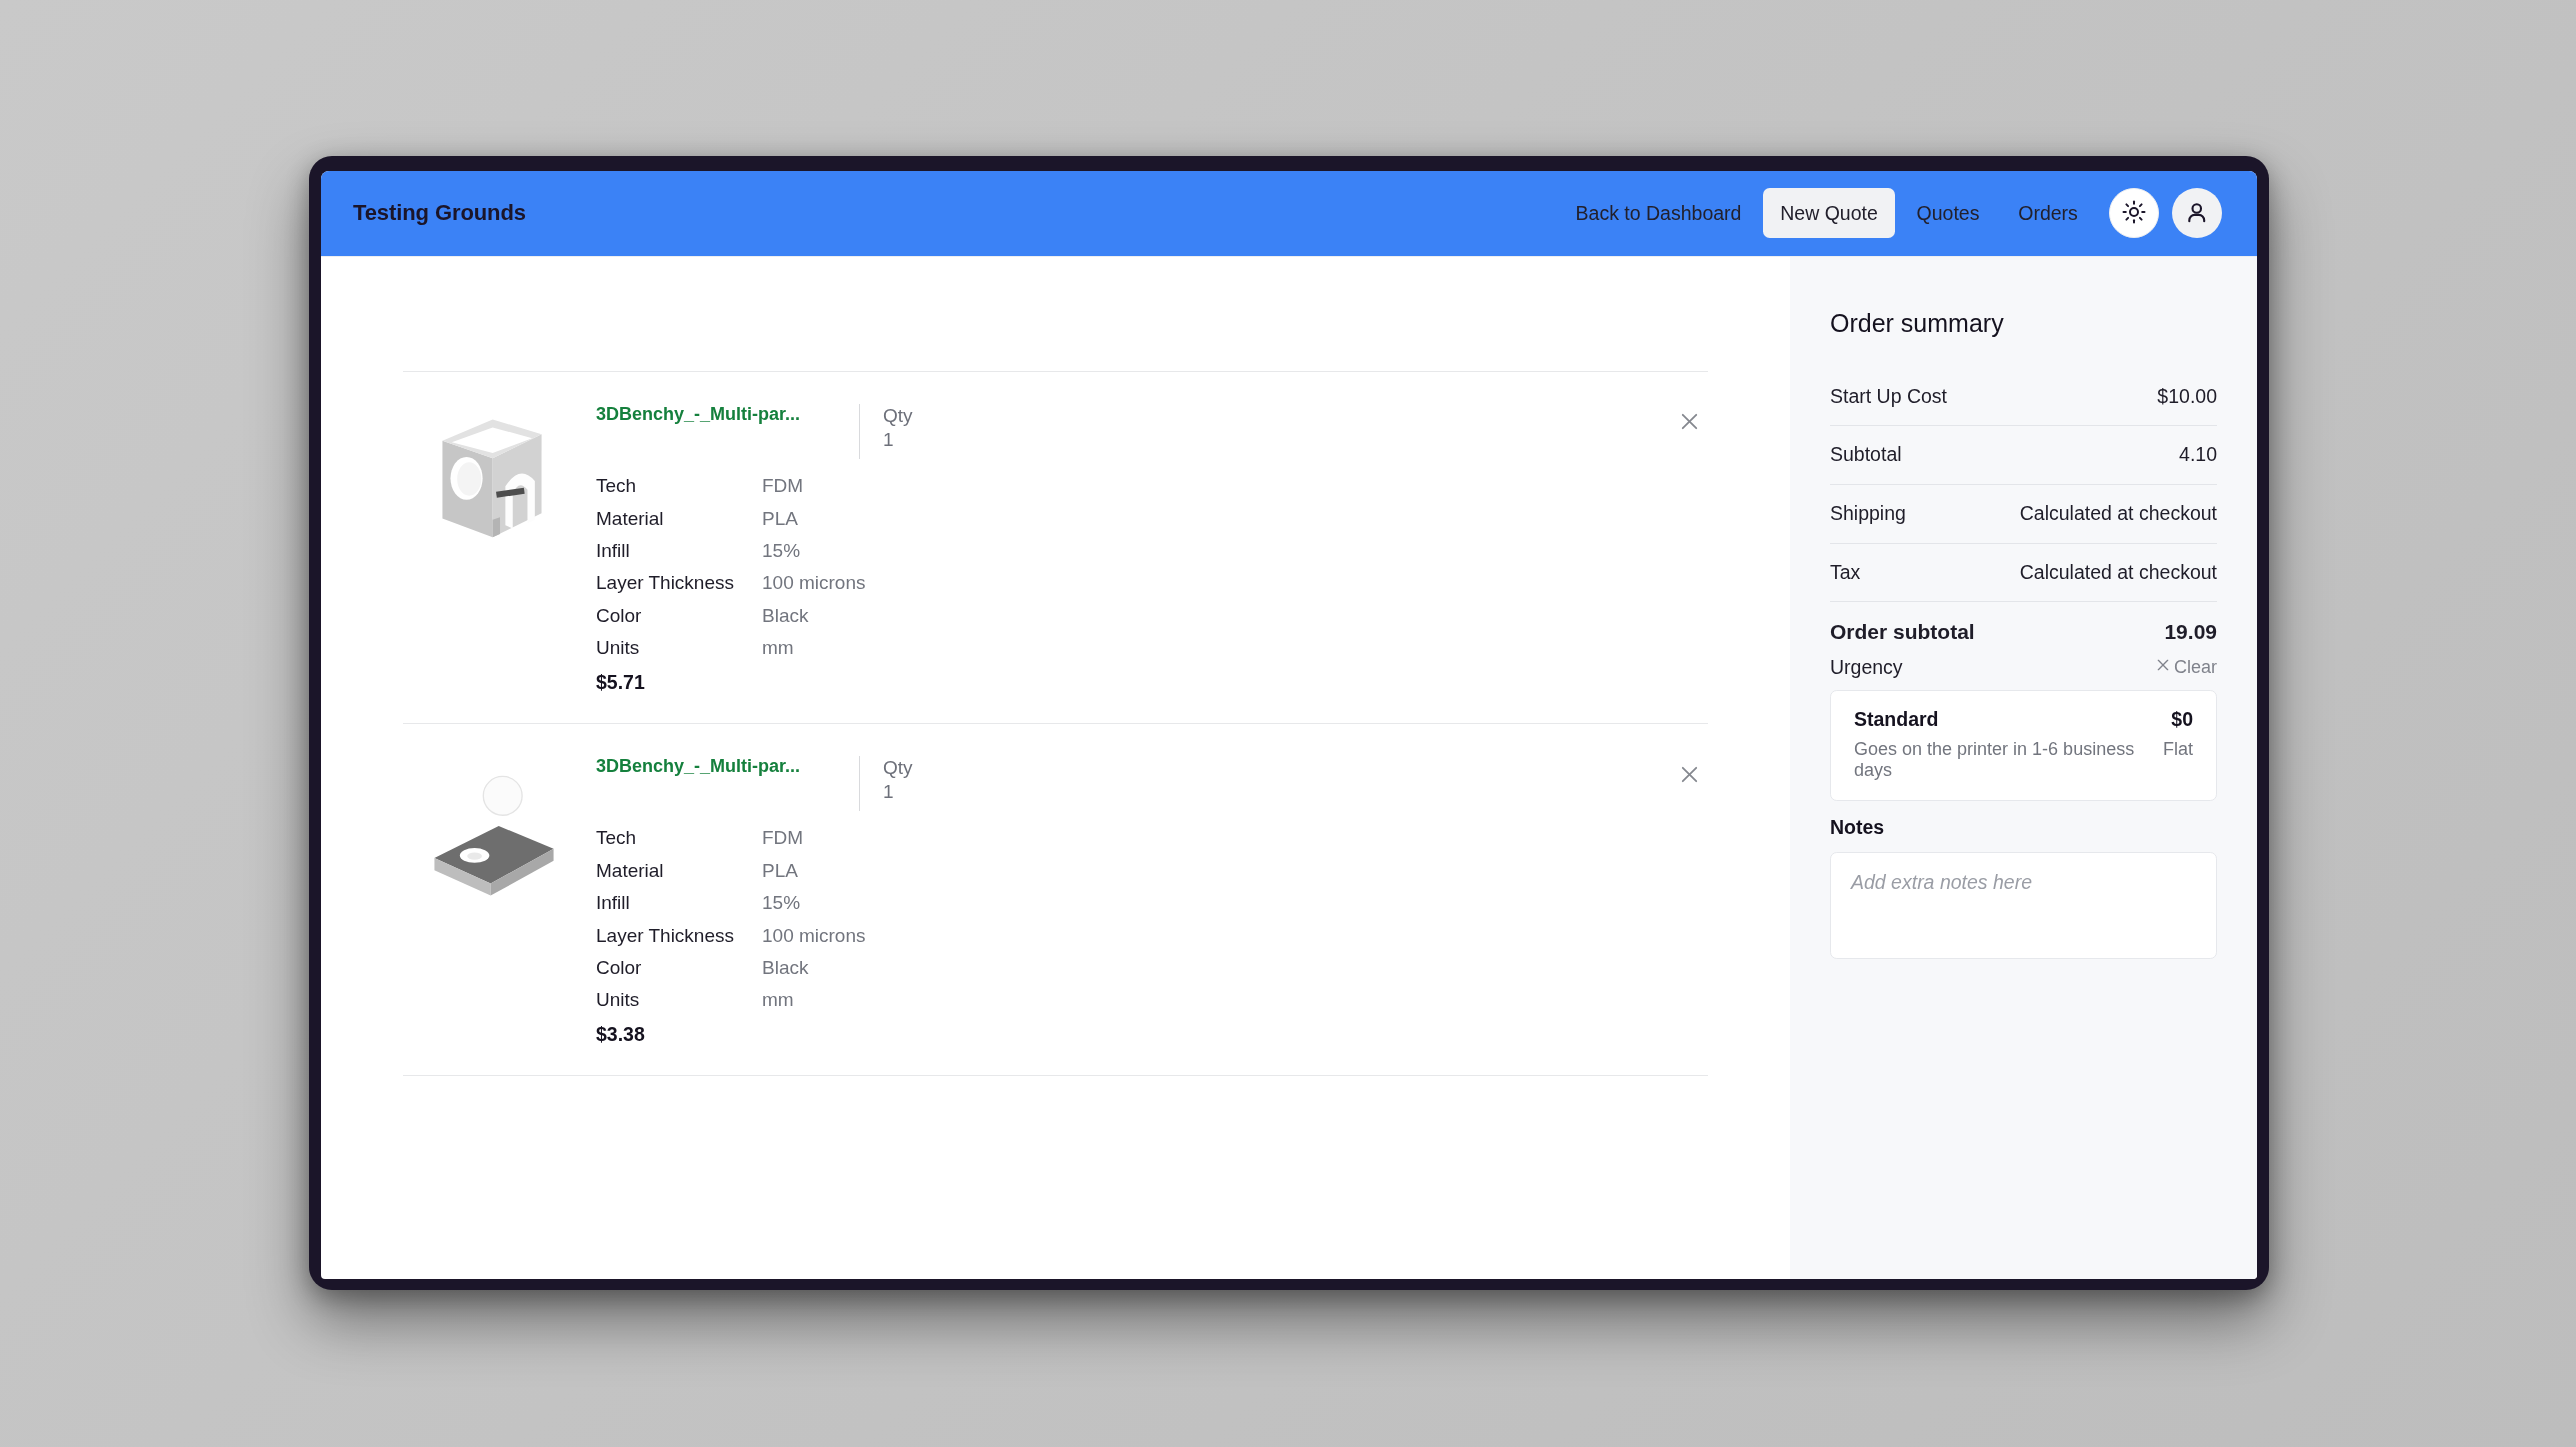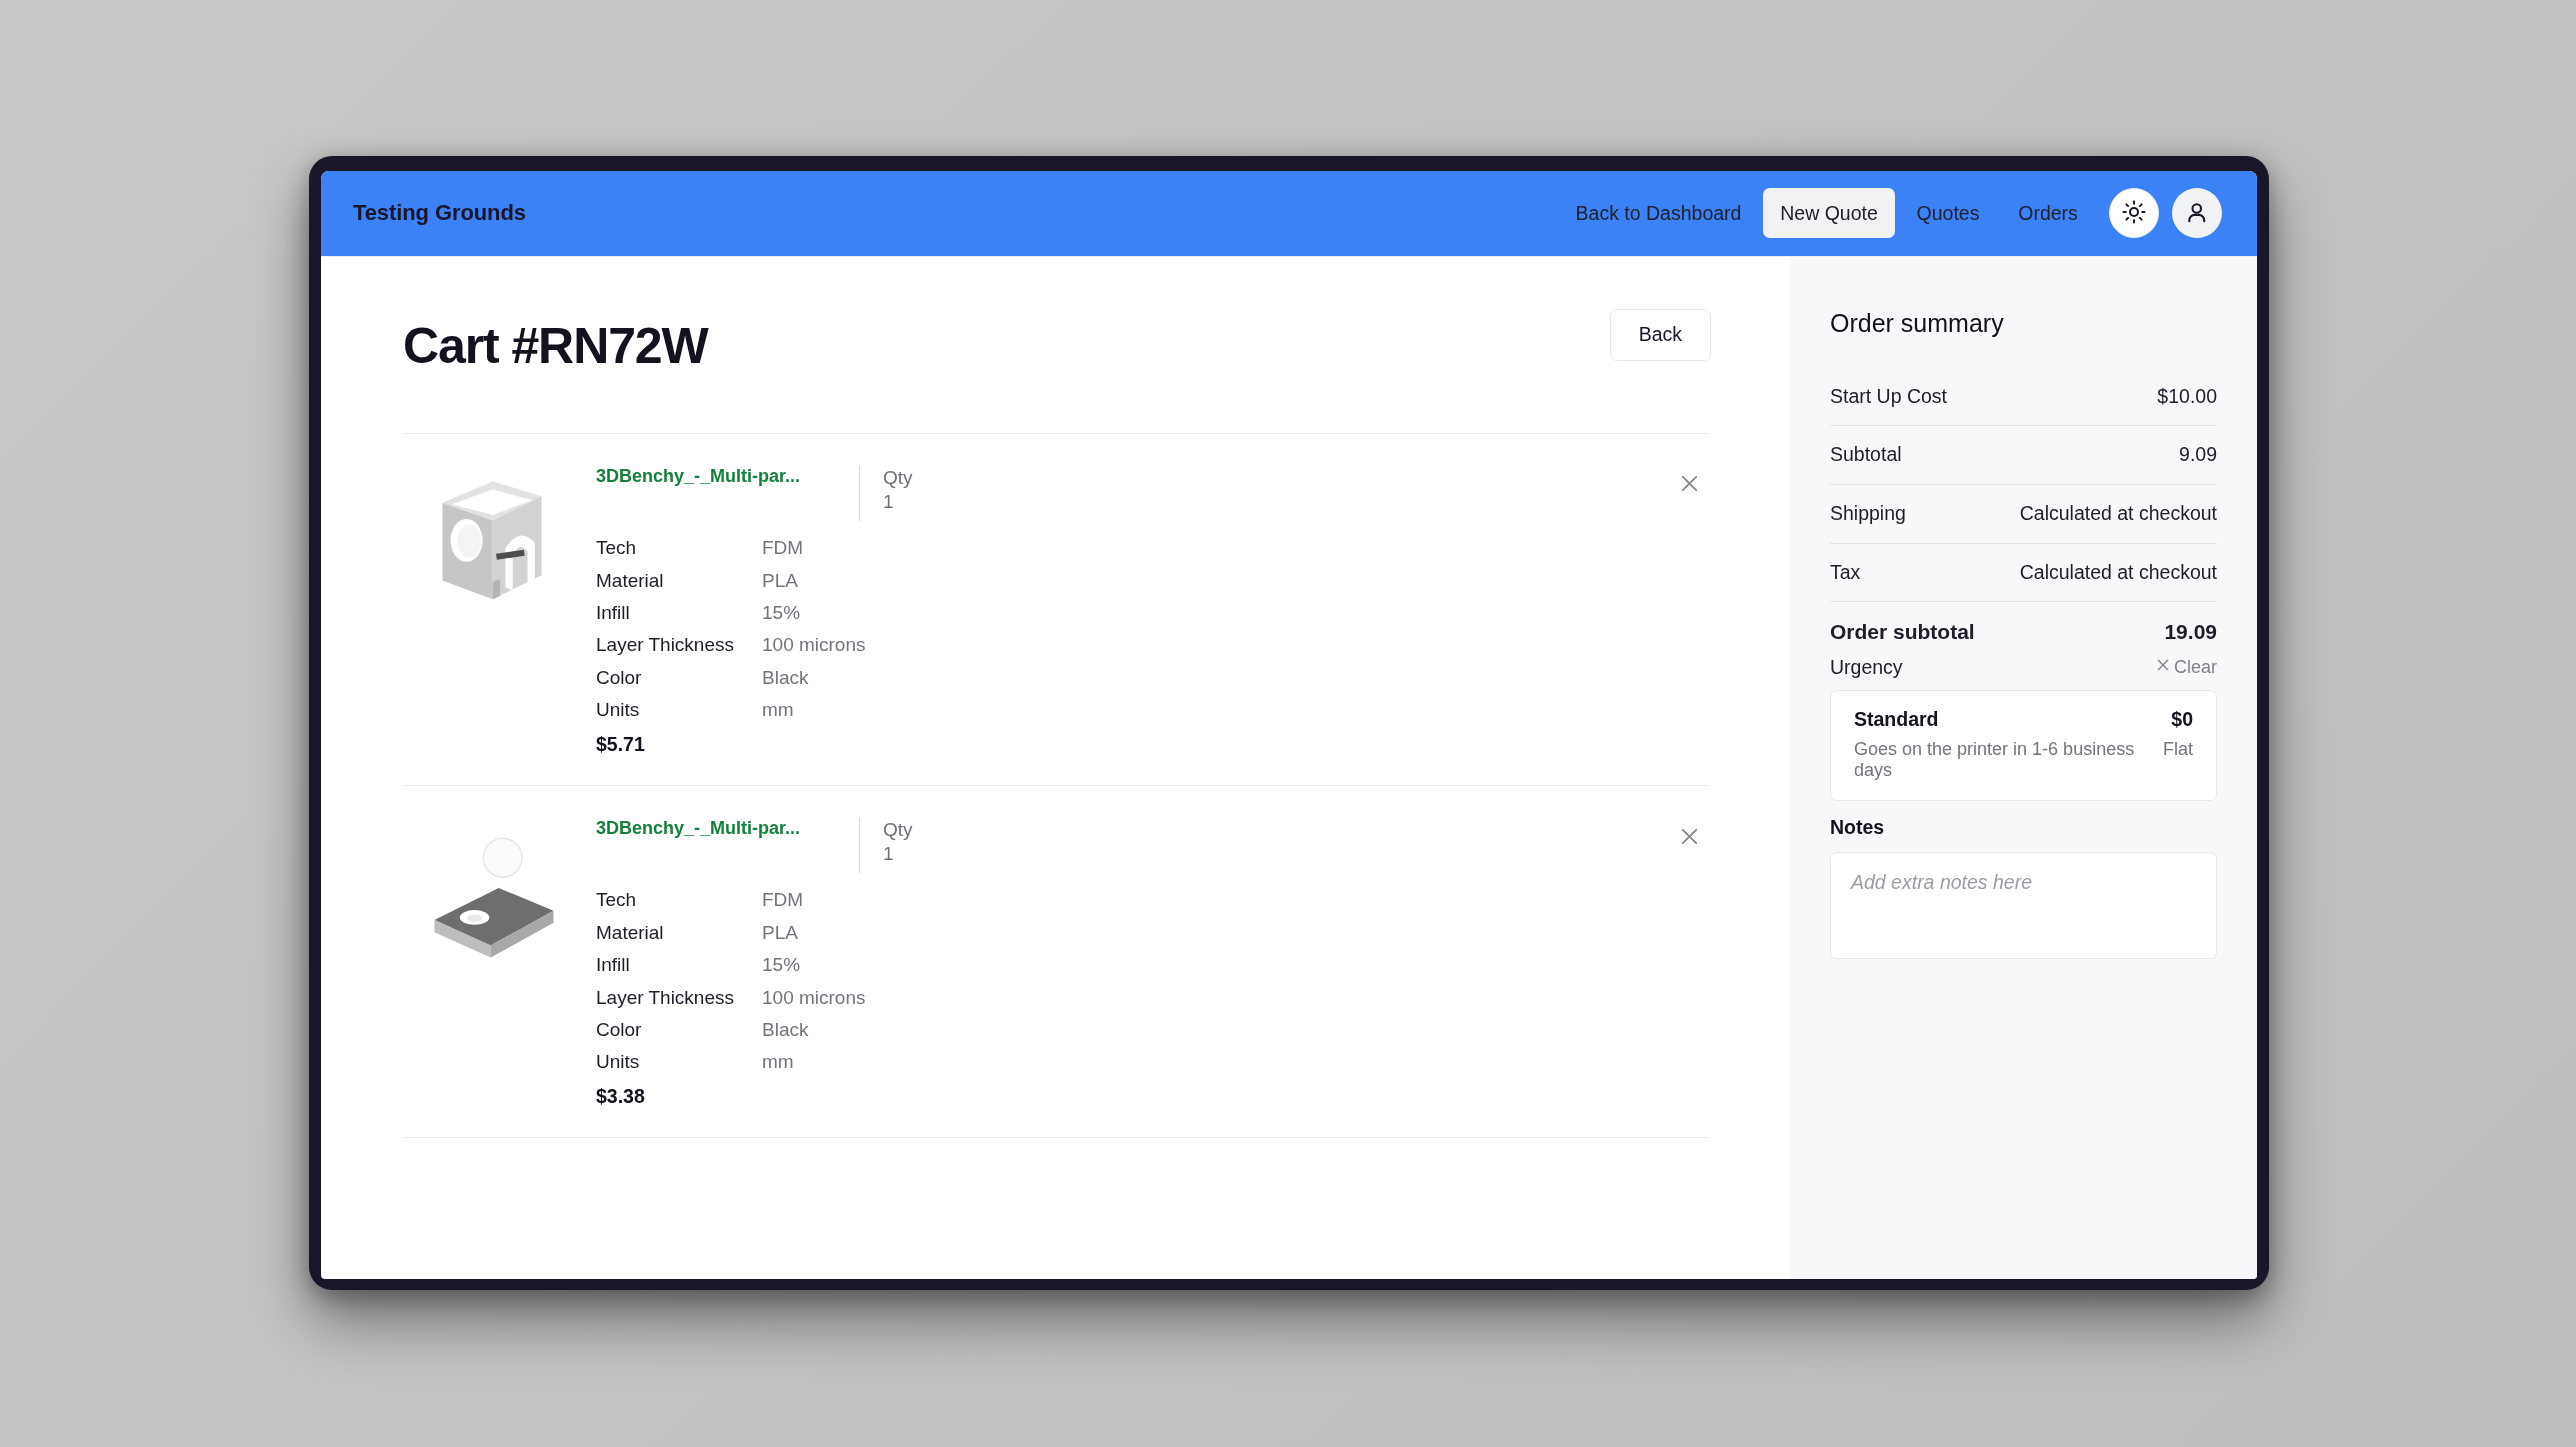--- a/index.html
+++ b/index.html
@@ -259,24 +259,20 @@
             </svg>
           </span>
         </div>
       </div>
     </div>
 
     <div id="page-body">
 
       <div id="main-col">
 
-        <div id="page-head">
-          <div id="page-title">Cart #RN72W</div>
-          <button id="back-button">Back</button>
-        </div>
 
         <div id="cart-list">
 
           <div class="cart-item">
             <div class="thumb-wrap">
               <svg class="thumb" viewBox="0 0 230 215">
                 <defs>
                   <linearGradient id="g1" x1="0" y1="0" x2="1" y2="1">
                     <stop offset="0" stop-color="#d8d8d8"></stop>
                       <stop offset="1" stop-color="#b9b9b9"></stop>
@@ -413,21 +409,21 @@
 
       <div id="summary-panel">
         <div id="summary-title">Order summary</div>
 
         <div class="sum-row">
           <span class="k">Start Up Cost</span>
           <span class="v">$10.00</span>
         </div>
         <div class="sum-row">
           <span class="k">Subtotal</span>
-          <span class="v">9.09</span>
+          <span class="v">4.10</span>
         </div>
         <div class="sum-row">
           <span class="k">Shipping</span>
           <span class="v">Calculated at checkout</span>
         </div>
         <div class="sum-row">
           <span class="k">Tax</span>
           <span class="v">Calculated at checkout</span>
         </div>
         <div class="sum-row total">

